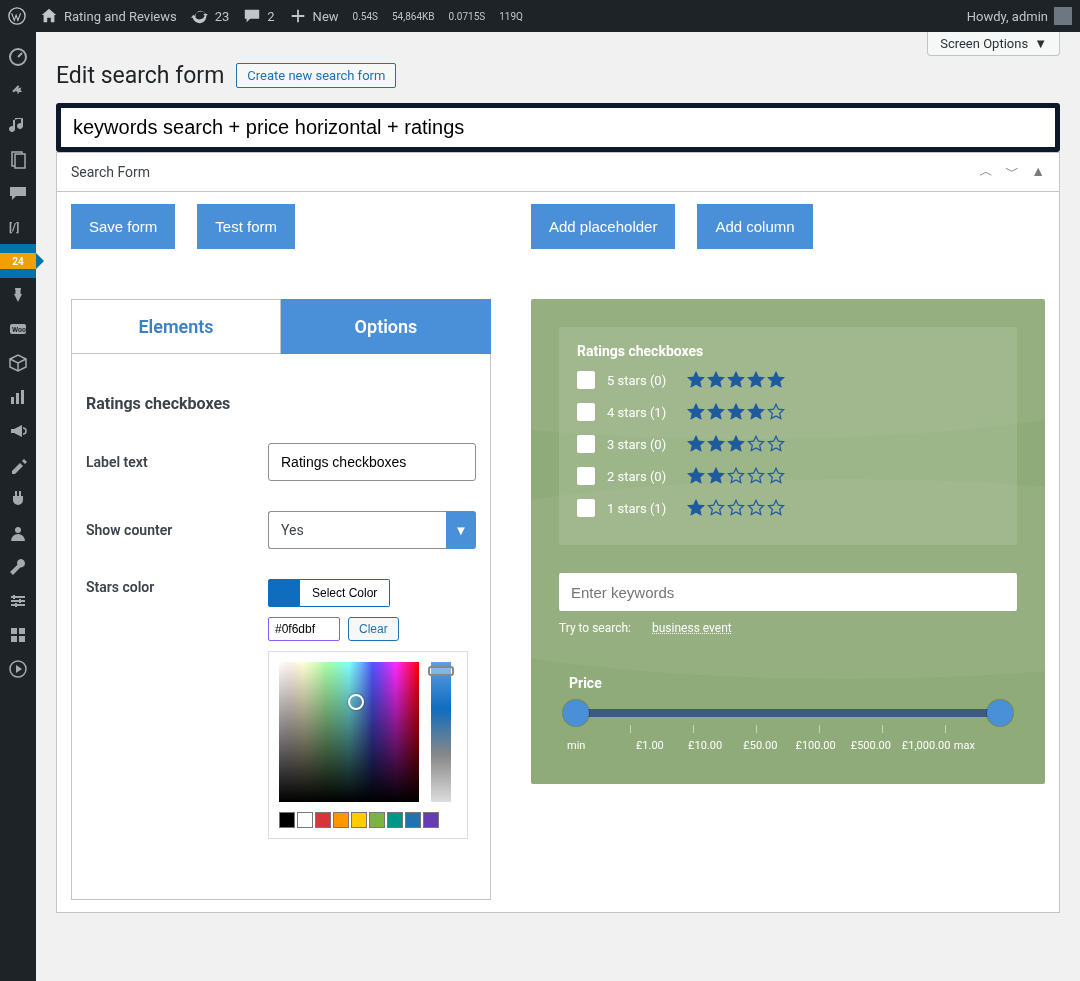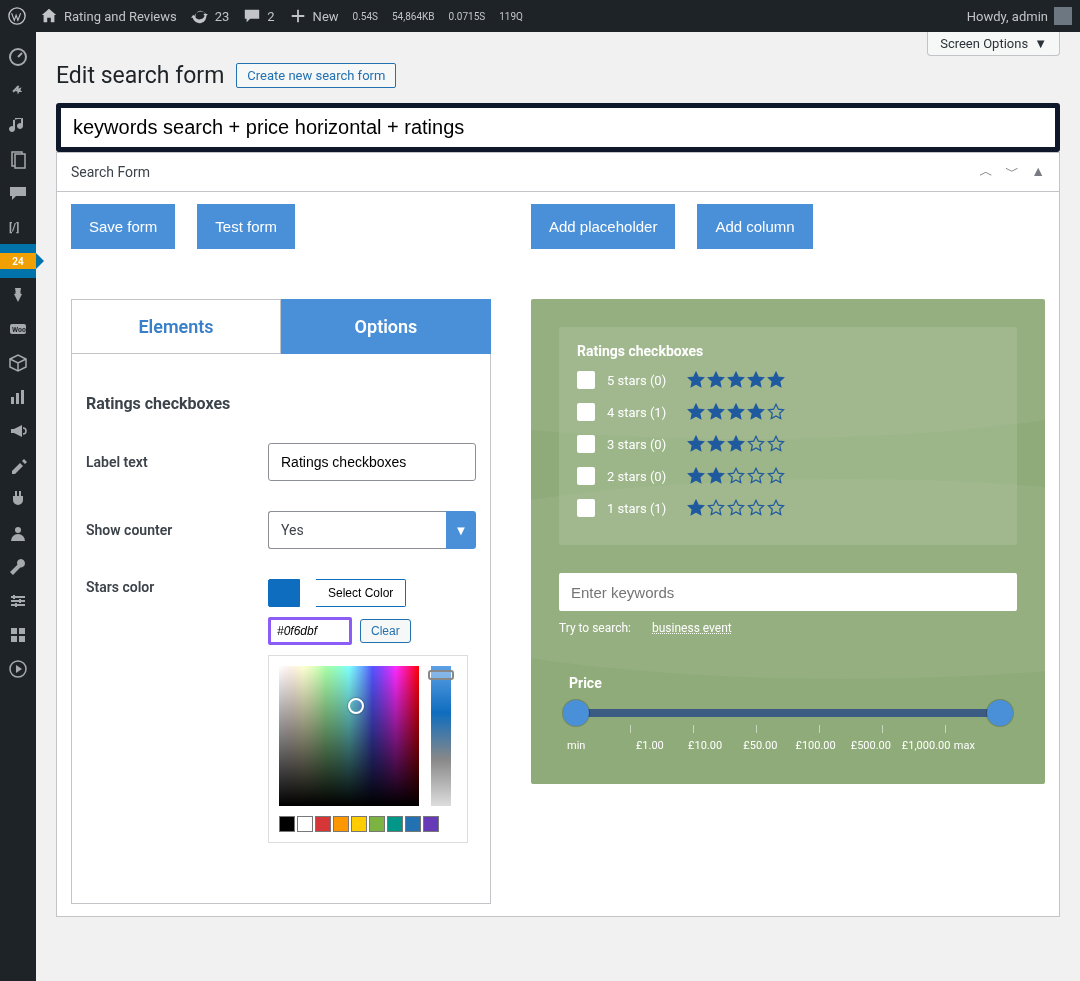--- a/index.html
+++ b/index.html
@@ -55,25 +55,25 @@
 .section-title { font-size: 16px; font-weight: 700; margin-bottom: 30px; }
 .form-row { display: flex; align-items: center; margin-bottom: 30px; gap: 12px; }
 .form-label { flex: 0 0 170px; font-size: 14px; font-weight: 600; }
 .form-control { flex: 1; }
 .text-input { width: 100%; padding: 10px 12px; border: 1px solid #8c8f94; border-radius: 3px; font-size: 14px; }
 .select-wrap { display: flex; }
 .select-input { flex:1; padding: 10px 12px; border: 1px solid #8c8f94; border-right:none; border-radius: 3px 0 0 3px; font-size: 14px; background: #fff; }
 .select-caret { width: 30px; background: #4a90d9; display:flex; align-items:center; justify-content:center; border-radius:0 3px 3px 0; color:#fff;}
 
 
-.color-picker-row { display:flex; align-items:stretch; gap:16px; }
+.color-picker-row { display:flex; align-items:stretch; gap:0; }
 .color-swatch-current { width:32px; background:#0f6dbf; border:1px solid #0f6dbf; border-radius:2px 0 0 2px;}
 .select-color-btn { padding: 6px 12px; border:1px solid #0f6dbf; border-left:none; background:#fff; font-size:12px; border-radius:0 2px 2px 0; cursor:pointer;}
 .color-hex-row { display:flex; gap:8px; margin-top:10px; align-items:center;}
-.hex-input { width:84px; padding:4px 6px; border:3px solid #8b5cf6; font-size:12px; border-radius:2px;font-style:italic;}
+.hex-input { width:72px; padding:4px 6px; border:1px solid #8b5cf6; font-size:12px; border-radius:2px;}
 .clear-btn { padding:4px 10px; border:1px solid #2271b1; color:#2271b1; background:#f6f7f7; font-size:12px; border-radius:3px; cursor:pointer;}
 .picker-panel { margin-top:10px; padding:10px; border:1px solid #dcdcde; background:#fff; width:200px; }
 .picker-main { display:flex; gap:12px; }
 .satval { width:140px; height:140px; position:relative; background: linear-gradient(to top, #000, transparent), linear-gradient(to right, #fff, transparent), linear-gradient(to right, red, yellow, lime, cyan, blue, magenta, red); }
 .satval::after{content:''; position:absolute; top:32px; right:55px; width:12px; height:12px; border:2px solid #fff; border-radius:50%; box-shadow:0 0 2px rgba(0,0,0,.6);}
 .hue { width:20px; height:140px; background: linear-gradient(to bottom, #5da0e5, #0f6dbf, #888, #ddd); position:relative;}
 .hue-handle{ position:absolute; top:4px; left:-3px; right:-3px; height:10px; border:2px solid #888; background:rgba(255,255,255,.3); border-radius:3px;}
 .color-palette { display:flex; gap:2px; margin-top:10px; }
 .pal { width:16px; height:16px; border:1px solid #777; cursor:pointer;}
 

